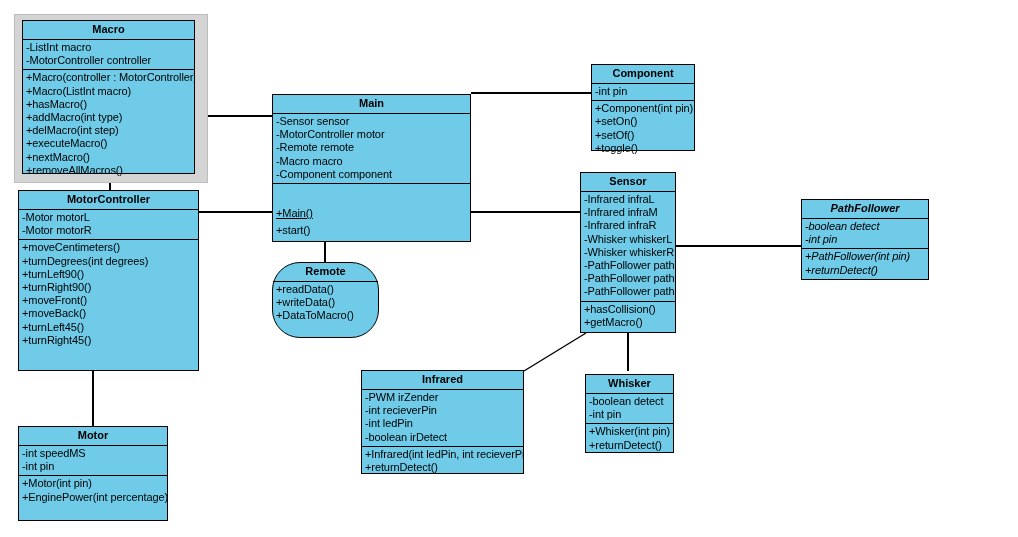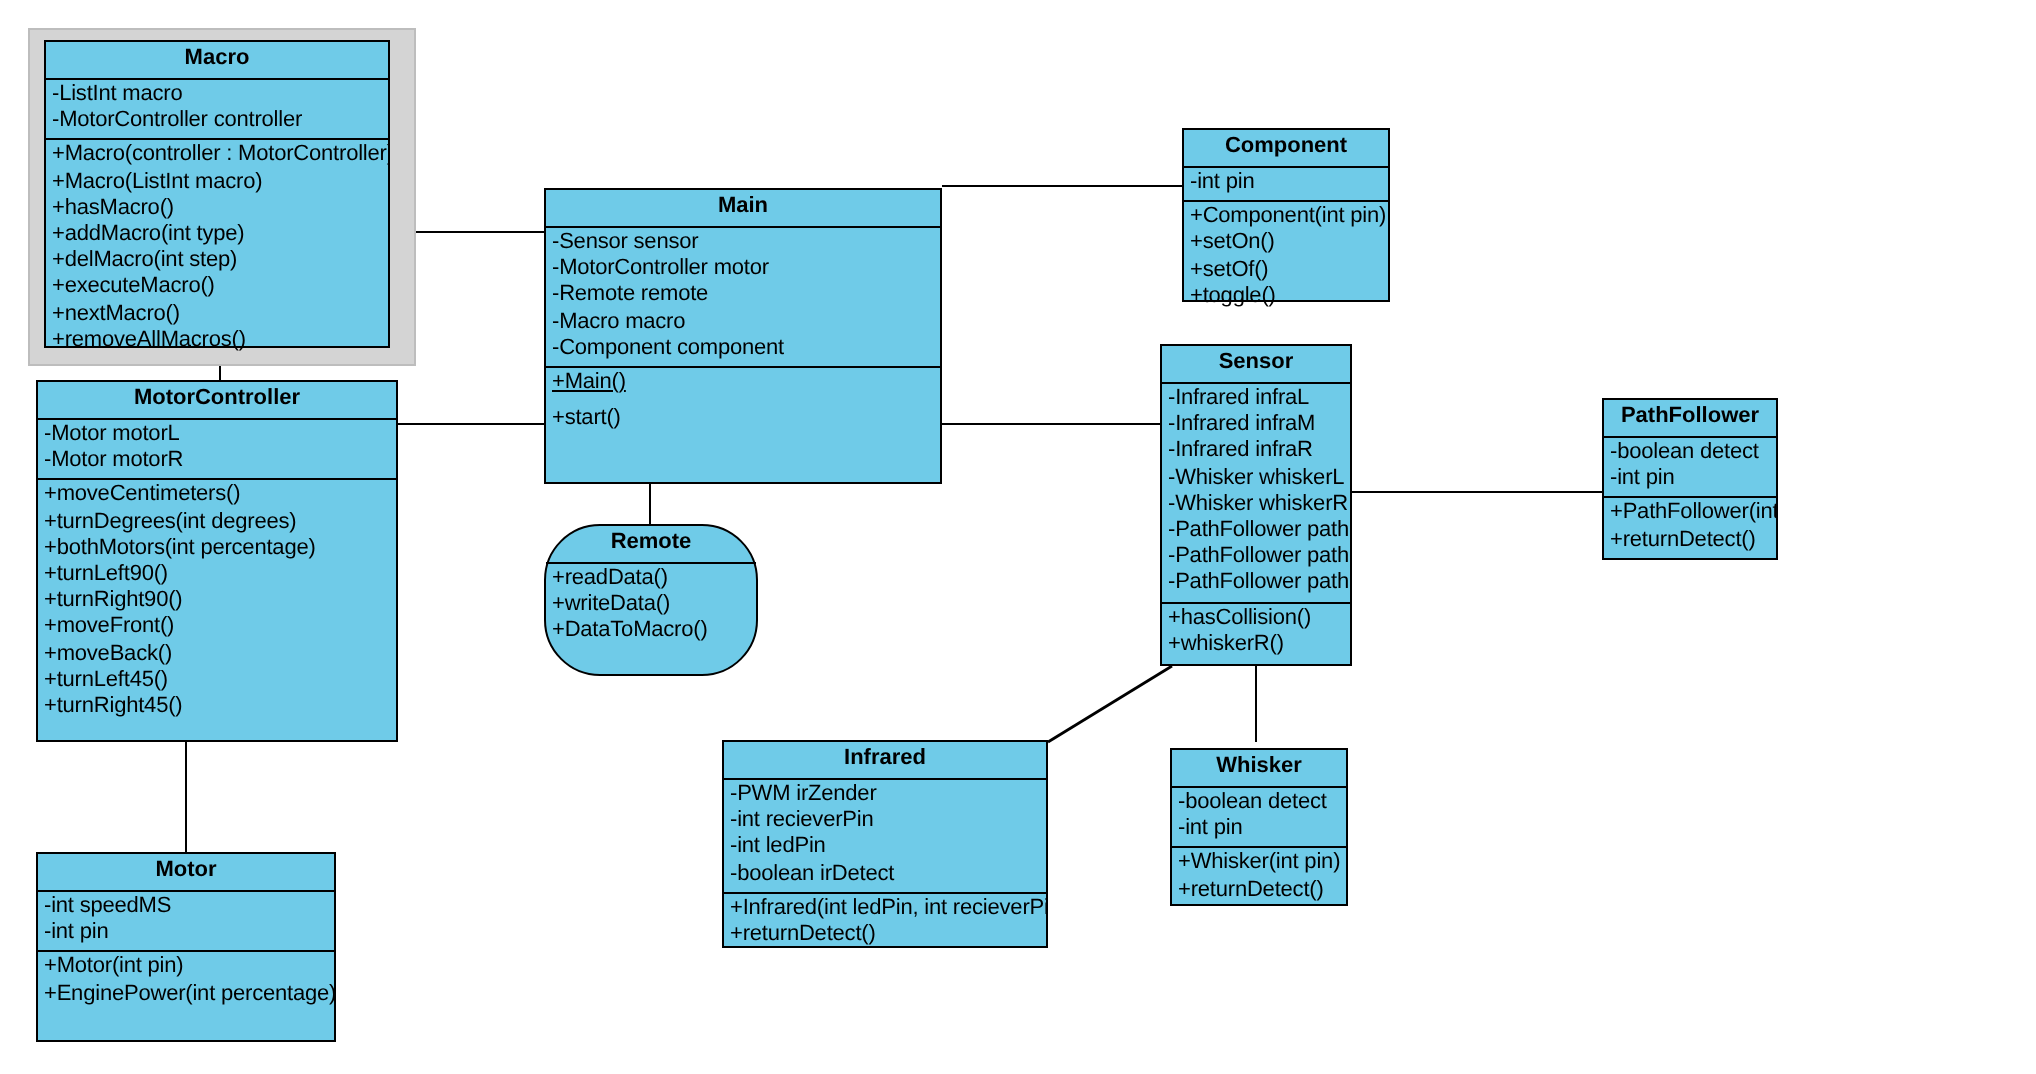--- a/index.html
+++ b/index.html
@@ -60,21 +60,21 @@
     font-size: 11px;
     line-height: 13.2px;
     white-space: nowrap;
     overflow: hidden;
     letter-spacing: -0.1px;
   }
   .uml-row.static {
     text-decoration: underline;
     display: inline-block;
   }
-  .row-wrap { display: block; }
+  .row-wrap { display: block; margin-top: 21px; }
 </style>
 </head>
 <body>
 
 <div id="canvas">
 
   <svg id="edges" viewBox="0 0 1018 537" width="1018" height="537" xmlns="http://www.w3.org/2000/svg">
     <g stroke="#000000" stroke-width="1.4" fill="none" shape-rendering="crispEdges">
 
       <path d="M193,116 L273,116"></path>
@@ -121,21 +121,20 @@
 
   <div class="uml-class" style="left:18px; top:190px; width:181px; height:181px;">
     <div class="uml-title">MotorController</div>
     <div class="uml-compartment">
       <div class="uml-row">-Motor motorL</div>
       <div class="uml-row">-Motor motorR</div>
     </div>
     <div class="uml-compartment last">
       <div class="uml-row">+moveCentimeters()</div>
       <div class="uml-row">+turnDegrees(int degrees)</div>
-      <div class="uml-row">+bothMotors(int percentage)</div>
       <div class="uml-row">+turnLeft90()</div>
       <div class="uml-row">+turnRight90()</div>
       <div class="uml-row">+moveFront()</div>
       <div class="uml-row">+moveBack()</div>
       <div class="uml-row">+turnLeft45()</div>
       <div class="uml-row">+turnRight45()</div>
     </div>
   </div>
 
   <div class="uml-class" style="left:18px; top:426px; width:150px; height:95px;">
@@ -194,25 +193,25 @@
       <div class="uml-row">-Infrared infraM</div>
       <div class="uml-row">-Infrared infraR</div>
       <div class="uml-row">-Whisker whiskerL</div>
       <div class="uml-row">-Whisker whiskerR</div>
       <div class="uml-row">-PathFollower pathL</div>
       <div class="uml-row">-PathFollower pathM</div>
       <div class="uml-row">-PathFollower pathR</div>
     </div>
     <div class="uml-compartment last">
       <div class="uml-row">+hasCollision()</div>
-      <div class="uml-row">+whiskerR()</div>
-    </div>
-  </div>
-
-  <div class="uml-class" style="left:801px; top:199px; width:88px; height:81px;">
+      <div class="uml-row">+getMacro()</div>
+    </div>
+  </div>
+
+  <div class="uml-class" style="left:801px; top:199px; width:128px; height:81px;font-style:italic;">
     <div class="uml-title">PathFollower</div>
     <div class="uml-compartment">
       <div class="uml-row">-boolean detect</div>
       <div class="uml-row">-int pin</div>
     </div>
     <div class="uml-compartment last">
       <div class="uml-row">+PathFollower(int pin)</div>
       <div class="uml-row">+returnDetect()</div>
     </div>
   </div>

